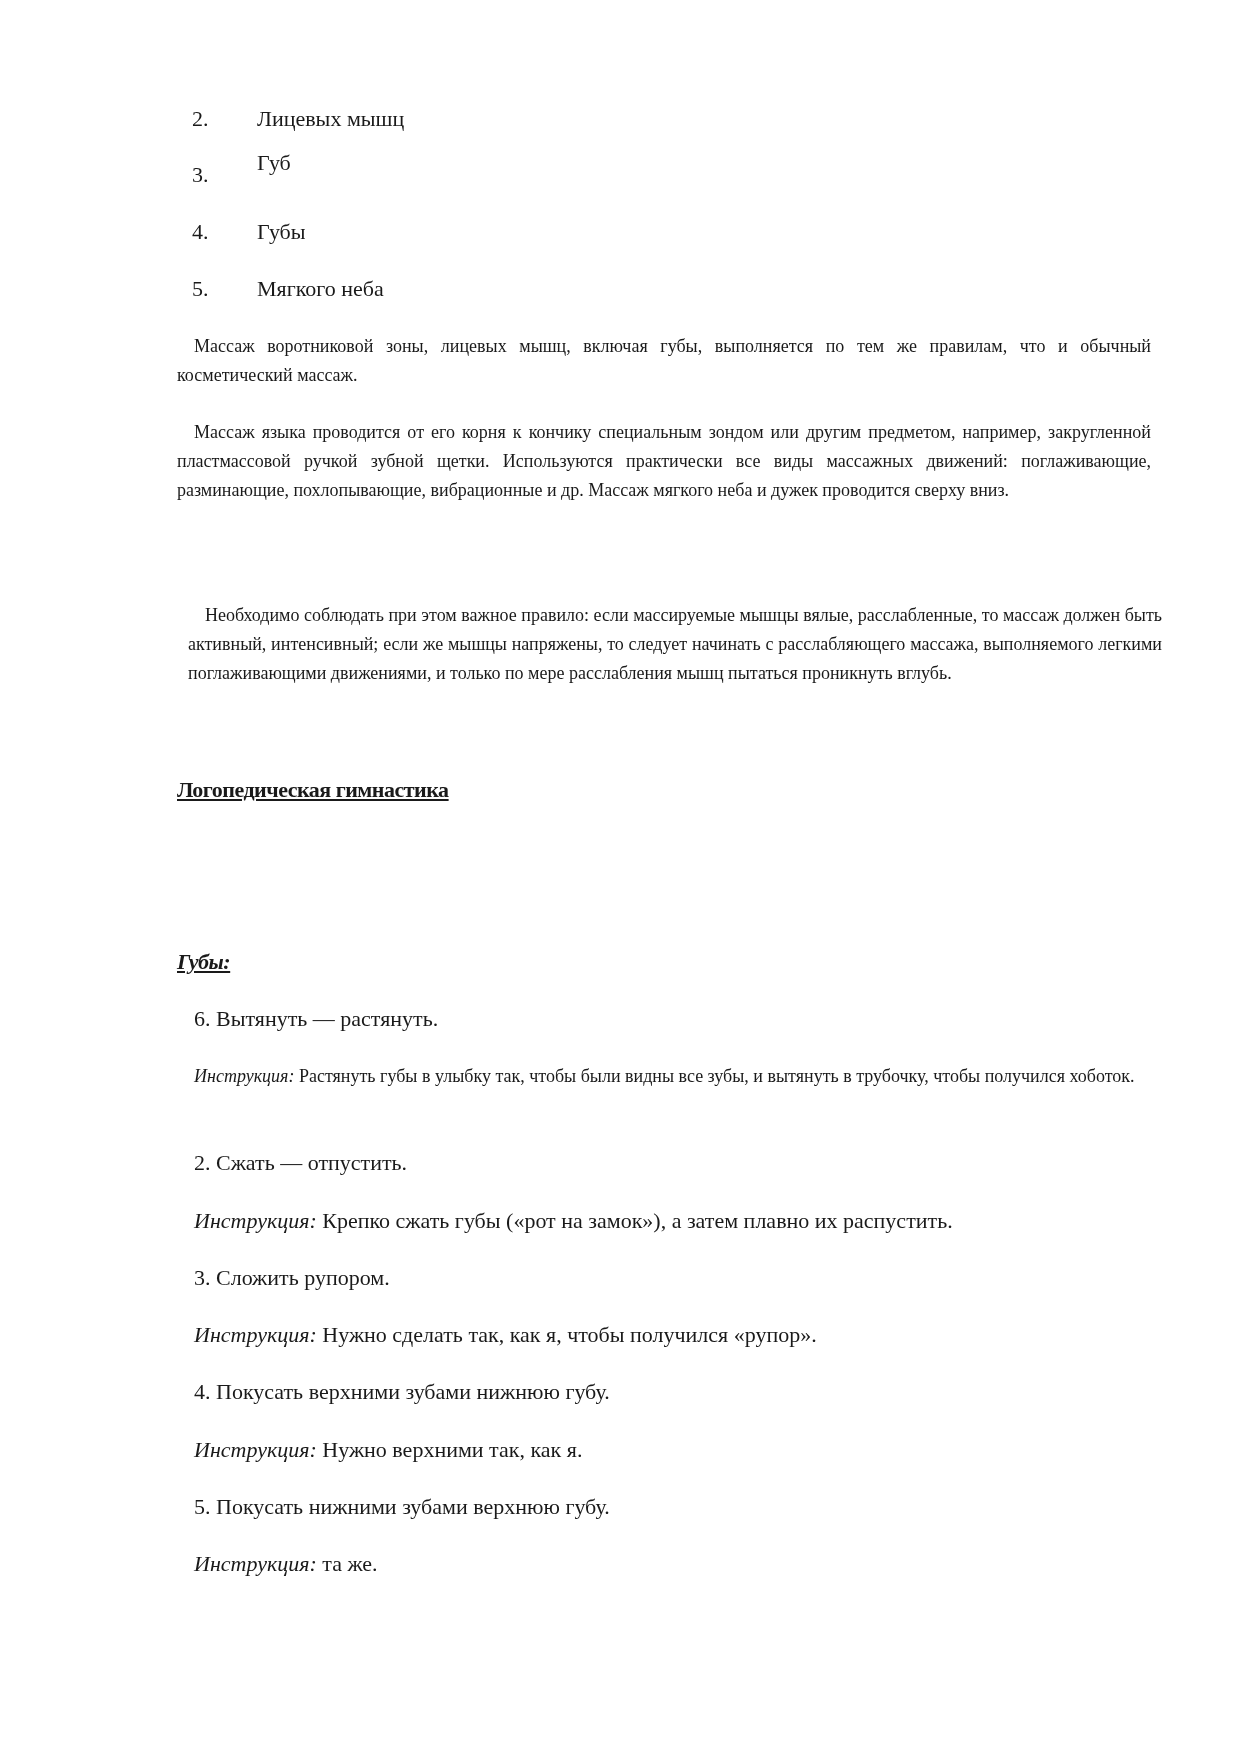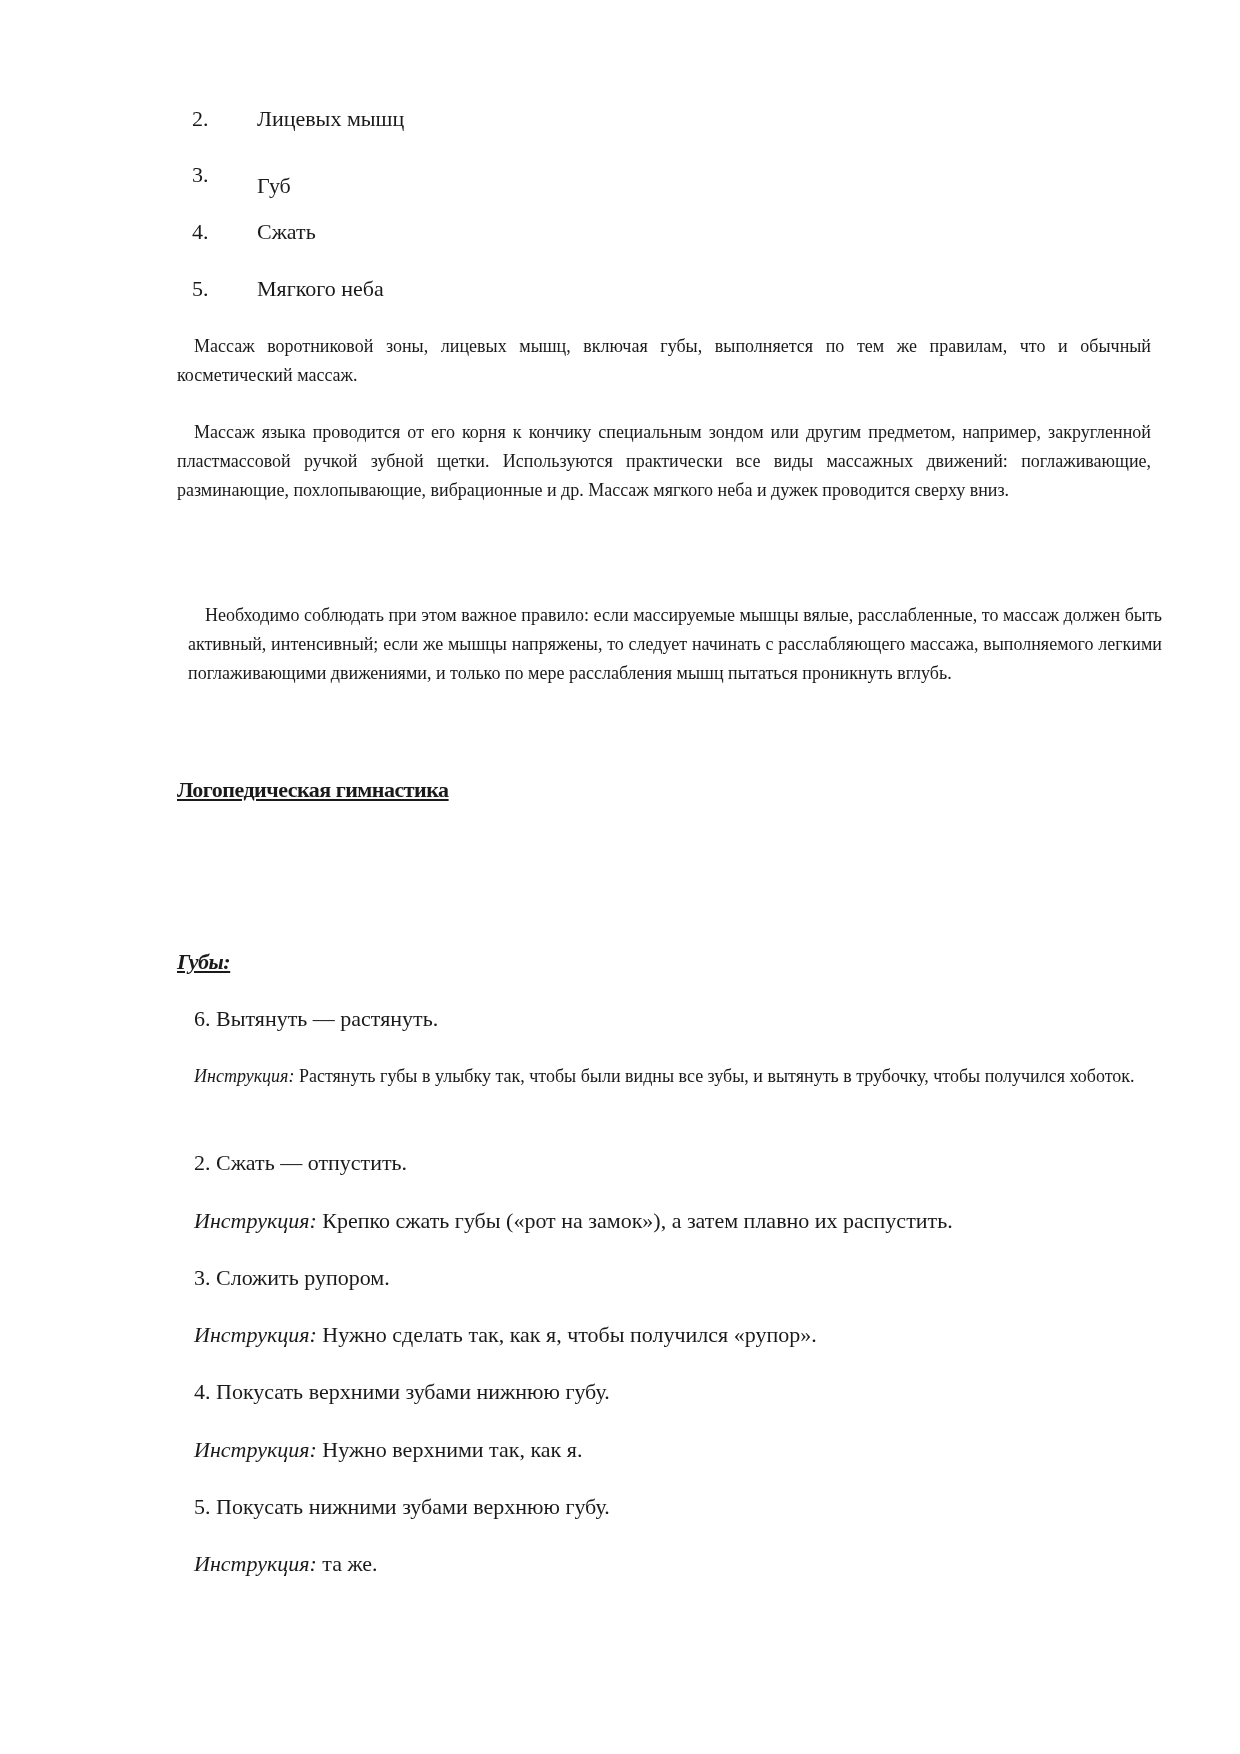--- a/index.html
+++ b/index.html
@@ -17,24 +17,24 @@
 </style>
 </head>
 <body>
 
 <div class="page">
 
   <div class="abs num" style="top:104px">2.</div>
   <div class="abs lbl" style="top:104px">Лицевых мышц</div>
 
   <div class="abs num" style="top:160px">3.</div>
-  <div class="abs lbl" style="top:171px">Губ</div>
+  <div class="abs lbl" style="top:148px">Губ</div>
 
   <div class="abs num" style="top:217px">4.</div>
-  <div class="abs lbl" style="top:217px">Сжать</div>
+  <div class="abs lbl" style="top:217px">Губы</div>
 
   <div class="abs num" style="top:274px">5.</div>
   <div class="abs lbl" style="top:274px">Мягкого неба</div>
 
   <p class="para" style="top:332px;margin:0">Массаж воротниковой зоны, лицевых мышц, включая губы, выполняется по тем же правилам, что и обычный косметический массаж.</p>
   <p class="para" style="top:418px;margin:0">Массаж языка проводится от его корня к кончику специальным зондом или другим предметом, например, закругленной пластмассовой ручкой зубной щетки. Используются практически все виды массажных движений: поглаживающие, разминающие, похлопывающие, вибрационные и др. Массаж мягкого неба и дужек проводится сверху вниз.</p>
   <p class="para" style="top:590px;margin:11px">Необходимо соблюдать при этом важное правило: если массируемые мышцы вялые, расслабленные, то массаж должен быть активный, интенсивный; если же мышцы напряжены, то следует начинать с расслабляющего массажа, выполняемого легкими поглаживающими движениями, и только по мере расслабления мышц пытаться проникнуть вглубь.</p>
 
   <div class="abs heading" style="top:775px">Логопедическая гимнастика</div>
 

